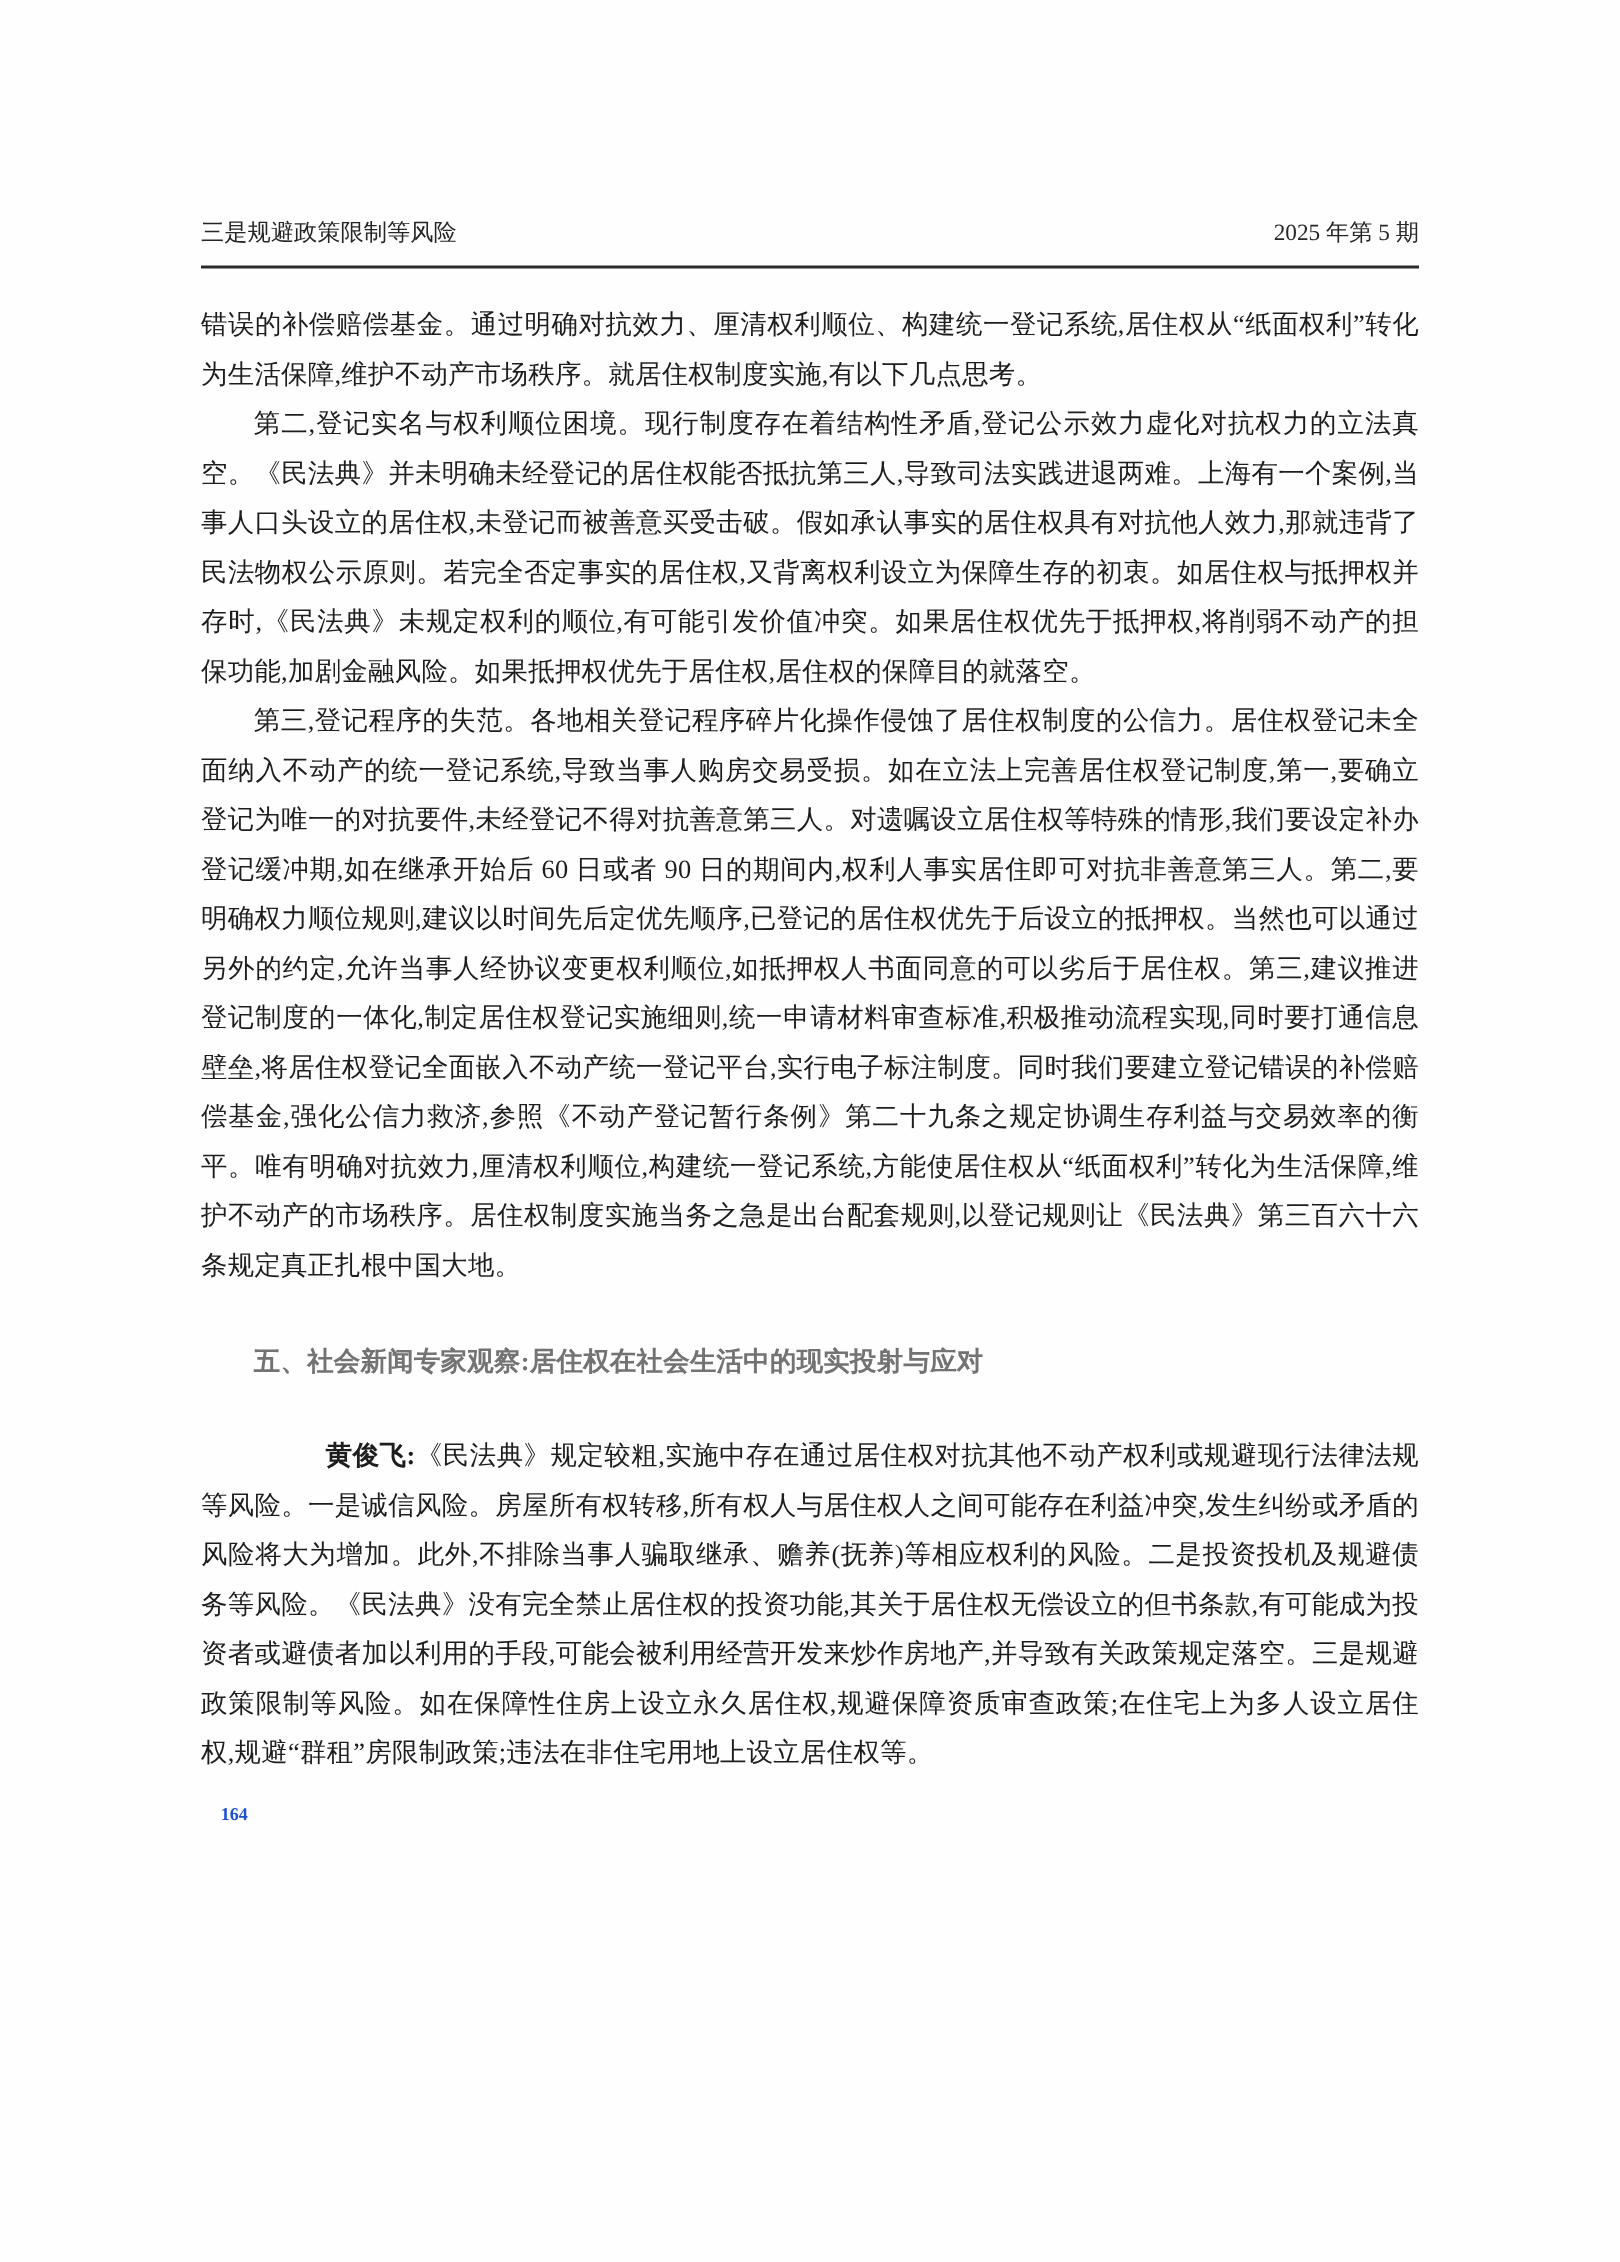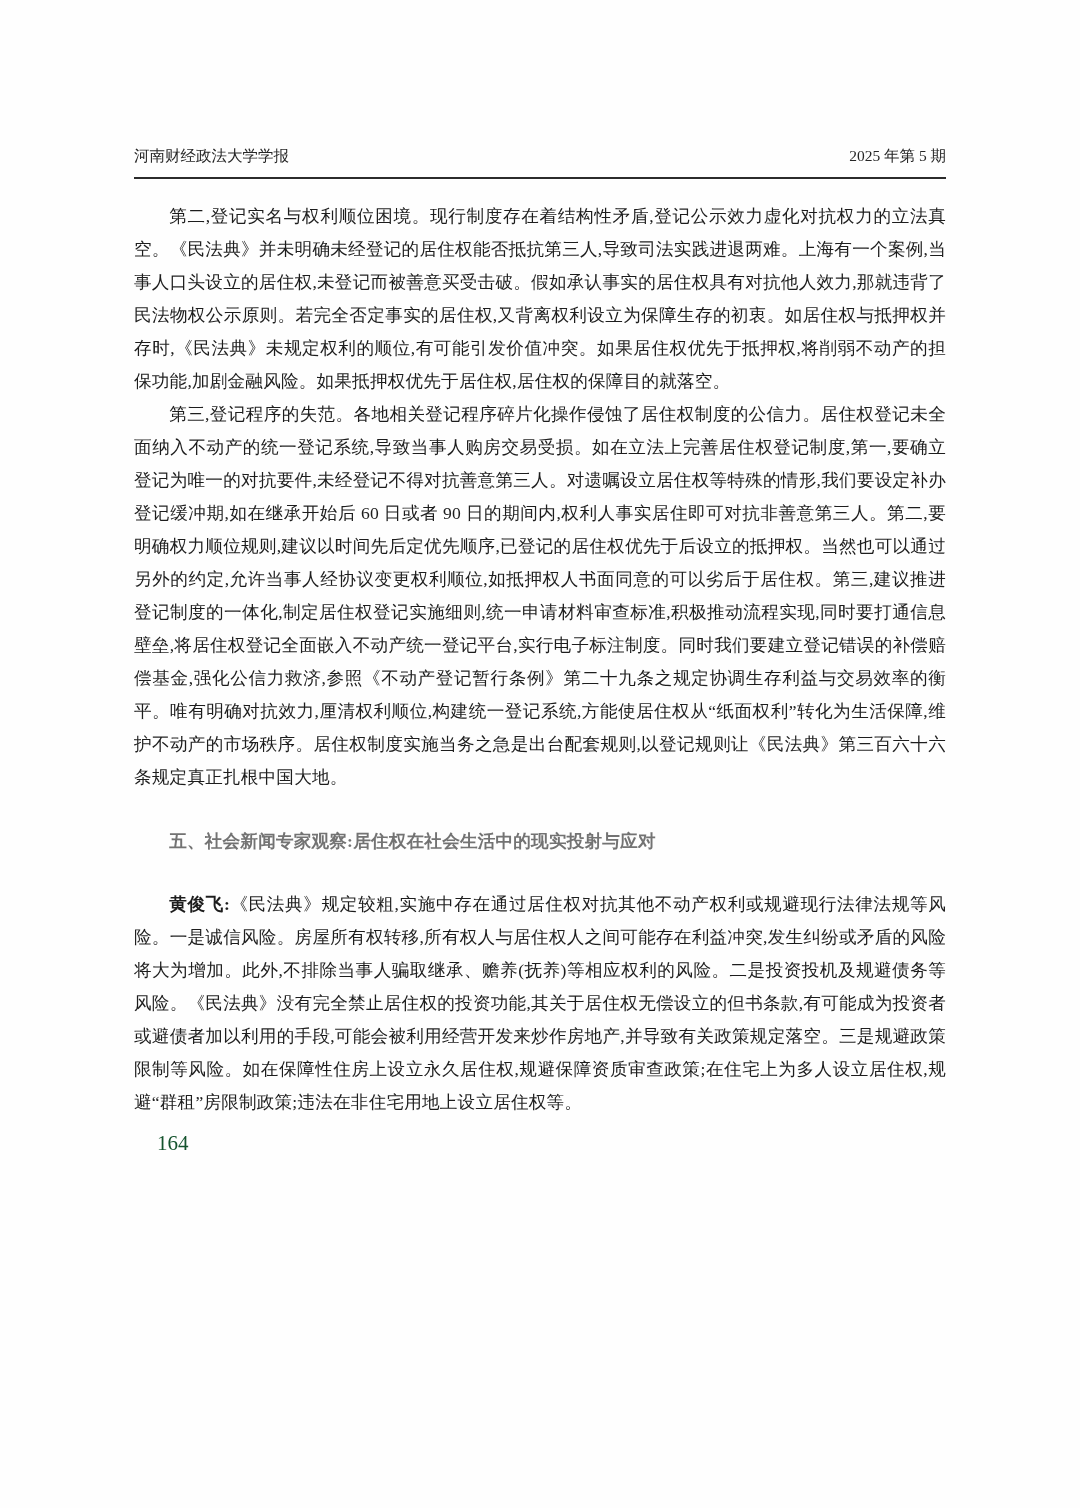--- a/index.html
+++ b/index.html
@@ -54,44 +54,47 @@
   .section-heading {
     font-size: 17.6px;
     font-weight: bold;
     margin: 31px 0 30px 0;
     text-indent: 2em;
     line-height: 33px;
     color: #737373;
   }
   .speaker {
     font-weight: bold;
+    margin-left: 48px;
   }
   .page-number {
     margin-top: 12px;
-    font-size: 21px;
+    font-size: 12px;
     line-height: 24px;
     text-indent: 1.1em;
     text-align: left;
-    color: #14532d;
+    color: #1d4ed8;
+    font-weight: bold;
   }
 </style>
 </head>
 <body>
 
 <div class="page">
   <div class="content">
 
     <div class="running-head">
-      <span>河南财经政法大学学报</span>
+      <span>三是规避政策限制等风险</span>
       <span>2025 年第 5 期</span>
     </div>
     <hr class="head-rule">
 
     <article>
 
+      <p class="continuation">错误的补偿赔偿基金。通过明确对抗效力、厘清权利顺位、构建统一登记系统,居住权从“纸面权利”转化为生活保障,维护不动产市场秩序。就居住权制度实施,有以下几点思考。</p>
 
 
       <p>第二,登记实名与权利顺位困境。现行制度存在着结构性矛盾,登记公示效力虚化对抗权力的立法真空。《民法典》并未明确未经登记的居住权能否抵抗第三人,导致司法实践进退两难。上海有一个案例,当事人口头设立的居住权,未登记而被善意买受击破。假如承认事实的居住权具有对抗他人效力,那就违背了民法物权公示原则。若完全否定事实的居住权,又背离权利设立为保障生存的初衷。如居住权与抵押权并存时,《民法典》未规定权利的顺位,有可能引发价值冲突。如果居住权优先于抵押权,将削弱不动产的担保功能,加剧金融风险。如果抵押权优先于居住权,居住权的保障目的就落空。</p>
 
       <p>第三,登记程序的失范。各地相关登记程序碎片化操作侵蚀了居住权制度的公信力。居住权登记未全面纳入不动产的统一登记系统,导致当事人购房交易受损。如在立法上完善居住权登记制度,第一,要确立登记为唯一的对抗要件,未经登记不得对抗善意第三人。对遗嘱设立居住权等特殊的情形,我们要设定补办登记缓冲期,如在继承开始后 60 日或者 90 日的期间内,权利人事实居住即可对抗非善意第三人。第二,要明确权力顺位规则,建议以时间先后定优先顺序,已登记的居住权优先于后设立的抵押权。当然也可以通过另外的约定,允许当事人经协议变更权利顺位,如抵押权人书面同意的可以劣后于居住权。第三,建议推进登记制度的一体化,制定居住权登记实施细则,统一申请材料审查标准,积极推动流程实现,同时要打通信息壁垒,将居住权登记全面嵌入不动产统一登记平台,实行电子标注制度。同时我们要建立登记错误的补偿赔偿基金,强化公信力救济,参照《不动产登记暂行条例》第二十九条之规定协调生存利益与交易效率的衡平。唯有明确对抗效力,厘清权利顺位,构建统一登记系统,方能使居住权从“纸面权利”转化为生活保障,维护不动产的市场秩序。居住权制度实施当务之急是出台配套规则,以登记规则让《民法典》第三百六十六条规定真正扎根中国大地。</p>
 
       <h2 class="section-heading">五、社会新闻专家观察:居住权在社会生活中的现实投射与应对</h2>
 
       <p><span class="speaker">黄俊飞:</span><span>《民法典》规定较粗,实施中存在通过居住权对抗其他不动产权利或规避现行法律法规等风险。一是诚信风险。房屋所有权转移,所有权人与居住权人之间可能存在利益冲突,发生纠纷或矛盾的风险将大为增加。此外,不排除当事人骗取继承、赡养(抚养)等相应权利的风险。二是投资投机及规避债务等风险。《民法典》没有完全禁止居住权的投资功能,其关于居住权无偿设立的但书条款,有可能成为投资者或避债者加以利用的手段,可能会被利用经营开发来炒作房地产,并导致有关政策规定落空。三是规避政策限制等风险。如在保障性住房上设立永久居住权,规避保障资质审查政策;在住宅上为多人设立居住权,规避“群租”房限制政策;违法在非住宅用地上设立居住权等。</span></p>
 

